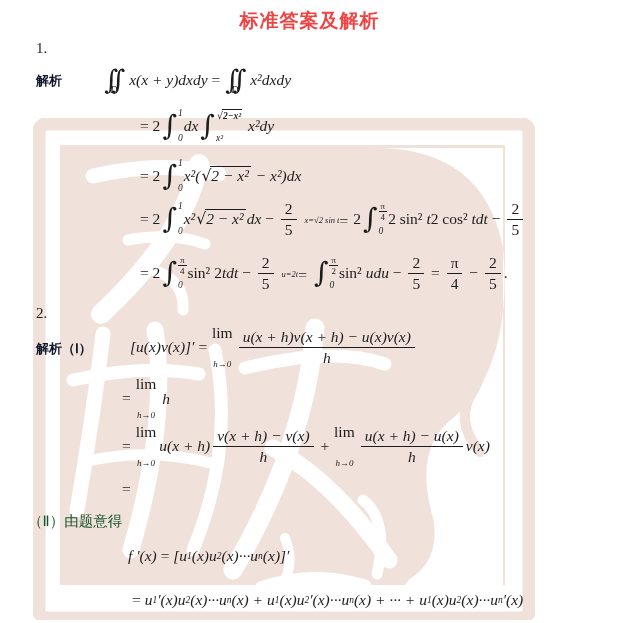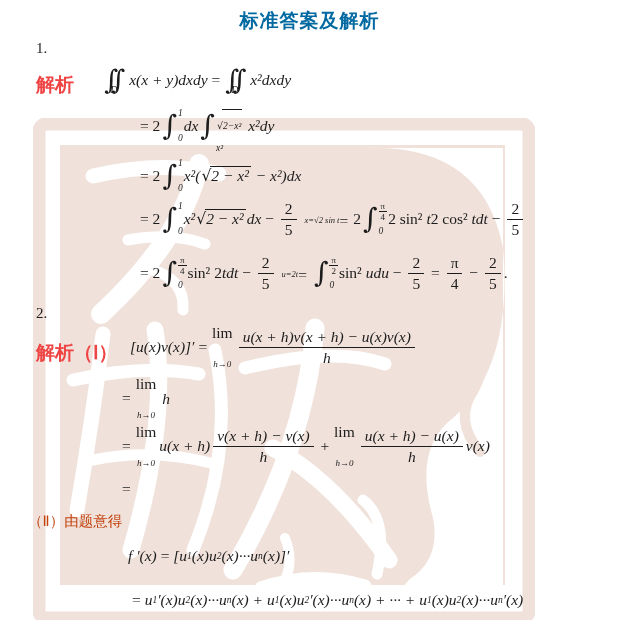--- a/index.html
+++ b/index.html
@@ -5,33 +5,33 @@
   * { margin:0; padding:0; box-sizing:border-box; }
   body { background:#fff; }
   .page {
     position:relative; width:619px; height:623px; background:#ffffff;
     overflow:hidden; font-family:"Liberation Sans", sans-serif; color:#1c1c1c;
   }
   .wm { position:absolute; left:33px; top:118px; width:502px; height:502px; z-index:0; }
 
   .title {
     position:absolute; left:0; right:0; top:8px; text-align:center; z-index:1;
-    font-size:19px; font-weight:bold; letter-spacing:1px; color:#0369a1;
+    font-size:19px; font-weight:bold; letter-spacing:1px; color:#ef4444;
     font-family:"Liberation Sans", sans-serif;
   }
   .itemnum {
     position:absolute; z-index:1; font-family:"Liberation Serif","DejaVu Serif",serif;
     font-size:15px; color:#1c1c1c;
   }
   .cjk-label {
-    position:absolute; z-index:1; font-size:19px; font-weight:bold; color:#ef4444;
+    position:absolute; z-index:1; font-size:13px; font-weight:bold; color:#0f172a;
     font-family:"Liberation Sans", sans-serif;
   }
   .cjk-plain {
-    position:absolute; z-index:1; font-size:14.5px; font-weight:normal; color:#c2410c;
+    position:absolute; z-index:1; font-size:14.5px; font-weight:normal; color:#14532d;
     font-family:"Liberation Sans", sans-serif;
   }
 
   
   .formula {
     position:absolute; z-index:1; display:flex; align-items:center;
     font-family:"Liberation Serif","DejaVu Serif",serif;
     font-size:15.5px; color:#1c1c1c; white-space:pre; line-height:1.15;
     height:44px;
   }
@@ -42,21 +42,21 @@
   .frac .num { display:block; border-bottom:1px solid #1c1c1c; padding:0 4px 1px; text-align:center; }
   .frac .den { display:block; padding-top:1px; text-align:center; }
   .int { display:inline-flex; align-items:center; margin:0 1px 0 2px; }
   .iglyph { font-size:28px; line-height:1; font-family:"DejaVu Serif",serif; }
   .ilims { display:inline-flex; flex-direction:column; justify-content:space-between;
            height:36px; font-size:9.5px; line-height:1; margin-left:1px; padding:1px 0; }
   .ilims .itop, .ilims .ibot { font-style:italic; text-align:left; }
   .ilims .frac { margin:0; font-size:9px; line-height:1.05; }
   .ilims .frac .num { padding:0 2px 0; font-style:normal; }
   .ilims .frac .den { font-style:normal; }
-  .ilims .sqrt .rbar { padding:12px 1px; }
+  .ilims .sqrt .rbar { padding:2px 1px;font-weight:bold; }
   .dblint { position:relative; display:inline-block; margin:0 4px 0 1px; }
   .dglyphs { display:block; font-size:27px; line-height:1.05; letter-spacing:-7px; padding-right:7px;
              font-family:"DejaVu Serif",serif; }
   .dsub { position:absolute; top:100%; left:50%; transform:translate(-60%,-9px);
           font-size:9.5px; font-style:italic; }
   .sqrt { display:inline-flex; align-items:baseline; margin:0 1px; }
   .rsign { font-family:"DejaVu Serif",serif; font-style:normal; }
   .rbar { border-top:1.2px solid #1c1c1c; margin-left:-1px; padding:0 2px 0 1px; font-style:italic; }
   .limw { display:inline-flex; flex-direction:column; align-items:center; margin:0 3px 0 1px; line-height:1; }
   .limt { font-style:normal; }

